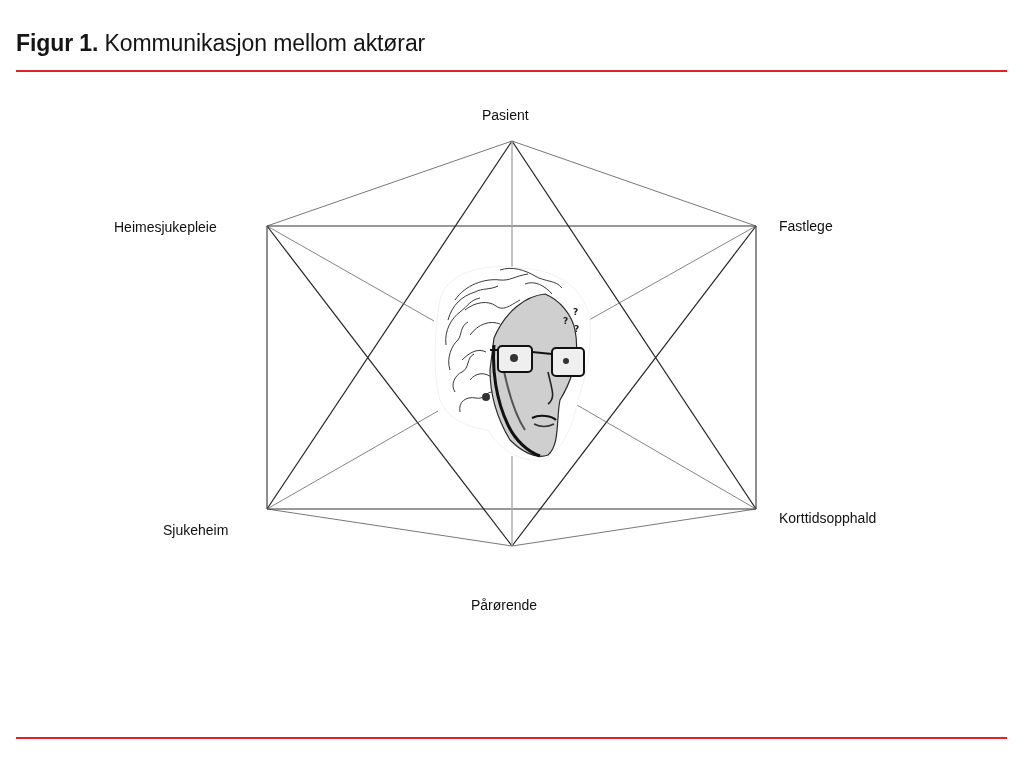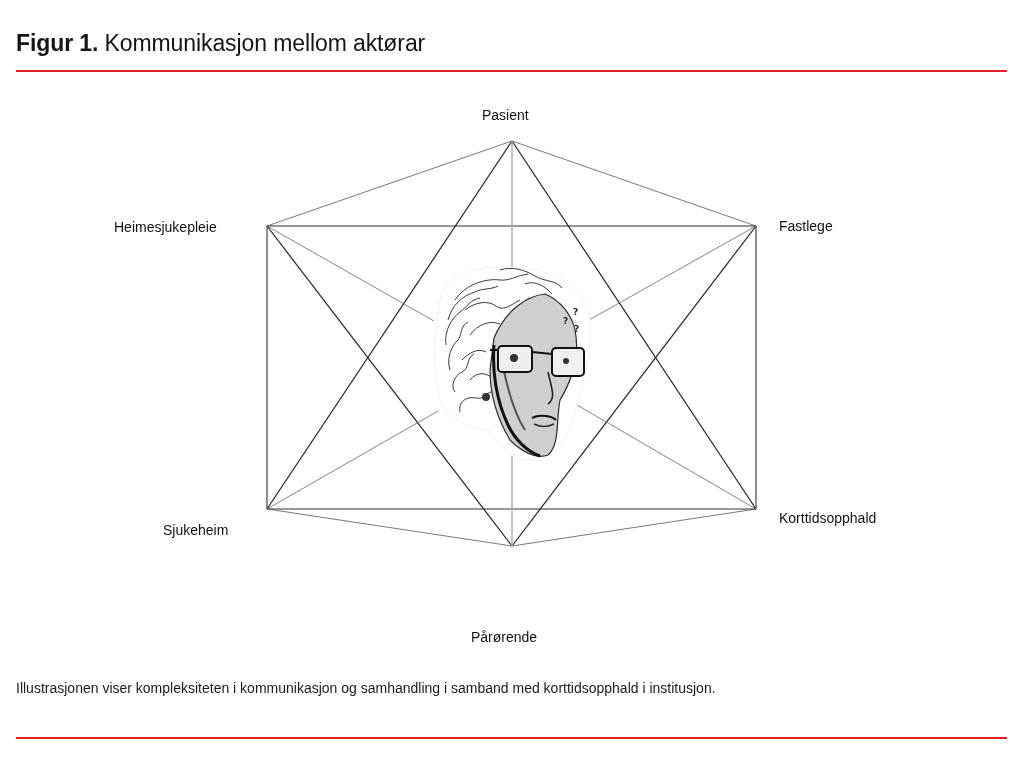--- a/index.html
+++ b/index.html
@@ -100,21 +100,20 @@
         <text x="573" y="315">?</text>
         <text x="563" y="324">?</text>
         <text x="574" y="332">?</text>
       </g>
     </g>
   </svg>
 
   <div class="node-label" style="left:482px; top:26px;">Pasient</div>
   <div class="node-label" style="left:779px; top:137px;">Fastlege</div>
   <div class="node-label" style="left:779px; top:429px;text-align:center;">Korttidsopphald</div>
-  <div class="node-label" style="left:471px; top:548px;">Pårørende</div>
+  <div class="node-label" style="left:471px; top:516px;">Pårørende</div>
   <div class="node-label" style="left:163px; top:425px;margin-top:16px;">Sjukeheim</div>
   <div class="node-label" style="left:114px; top:138px;">Heimesjukepleie</div>
 </div>
 
 <div class="caption">
-  <div>Illustrasjonen viser kompleksiteten i kommunikasjon og samhandling i samband med korttidsopphald i institusjon.</div>
 </div>
 <div class="rule bottom"></div>
 
 </body></html>

